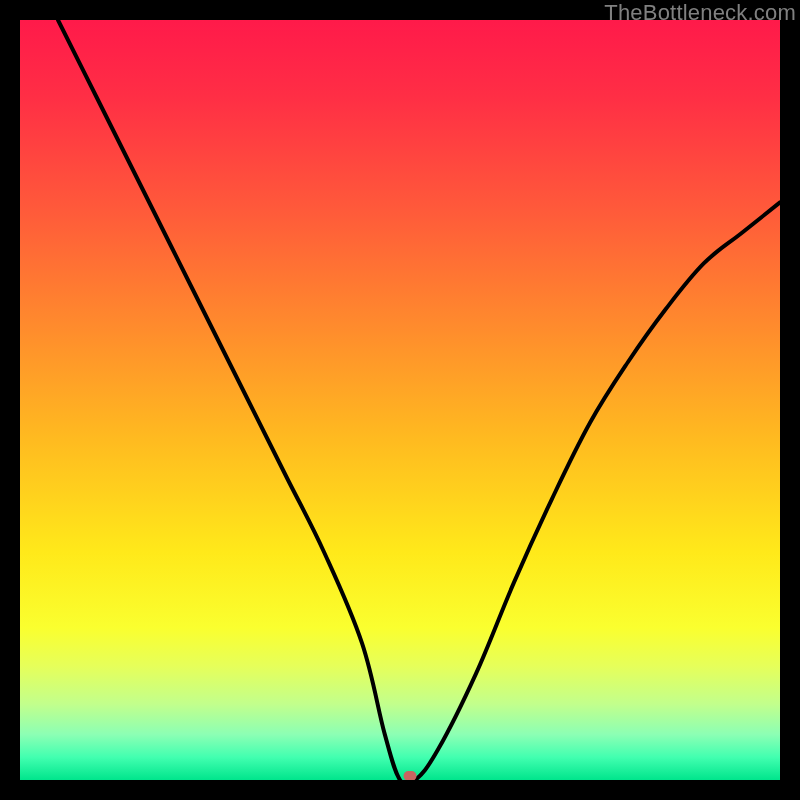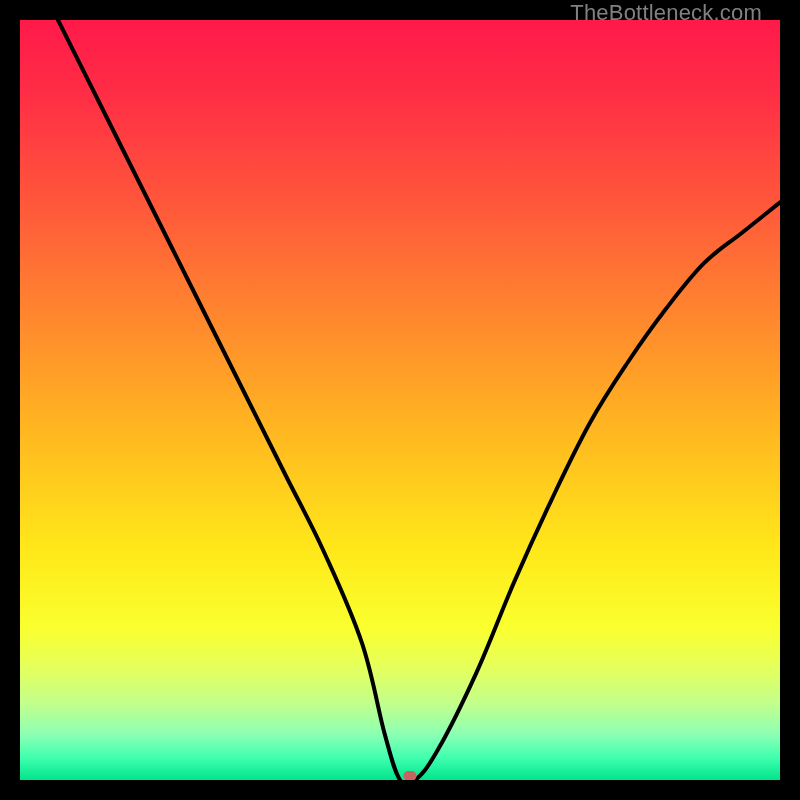--- a/index.html
+++ b/index.html
@@ -35,21 +35,21 @@
   .marker {
     position: absolute;
     width: 13px;
     height: 10px;
     border-radius: 5px;
     transform: translate(-50%, -50%);
   }
   .attribution {
     position: absolute;
     top: 0px;
-    right: 38px;
+    right: 4px;
     color: #808080;
     font-size: 22px;
     font-weight: 500;
     letter-spacing: 0.2px;
     margin-left: 28px;
   }
 </style>
 </head>
 <body>
 

